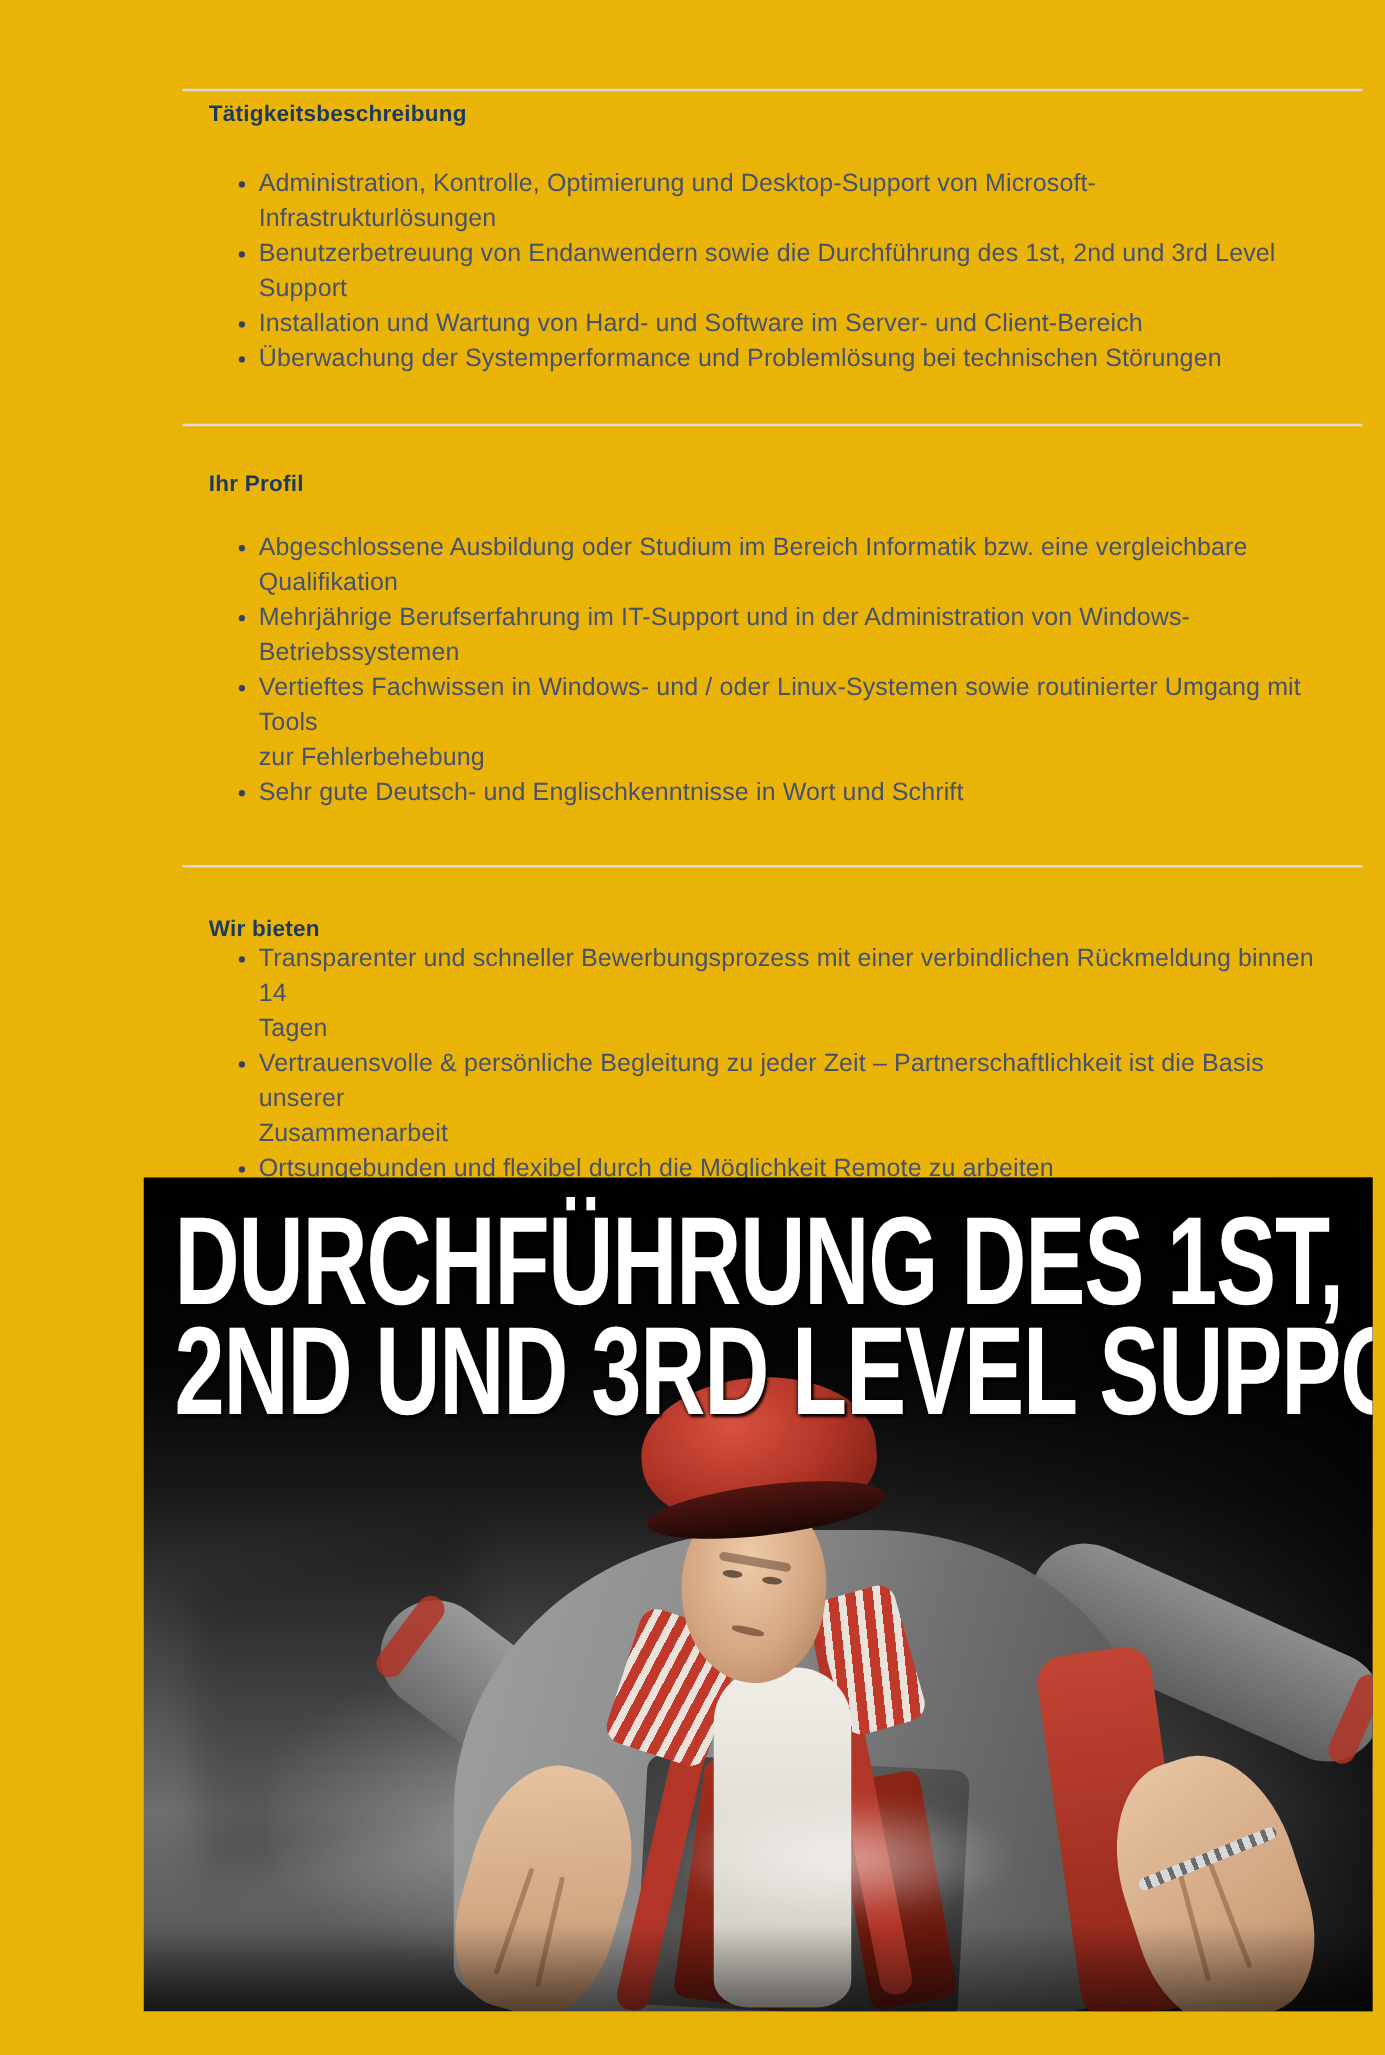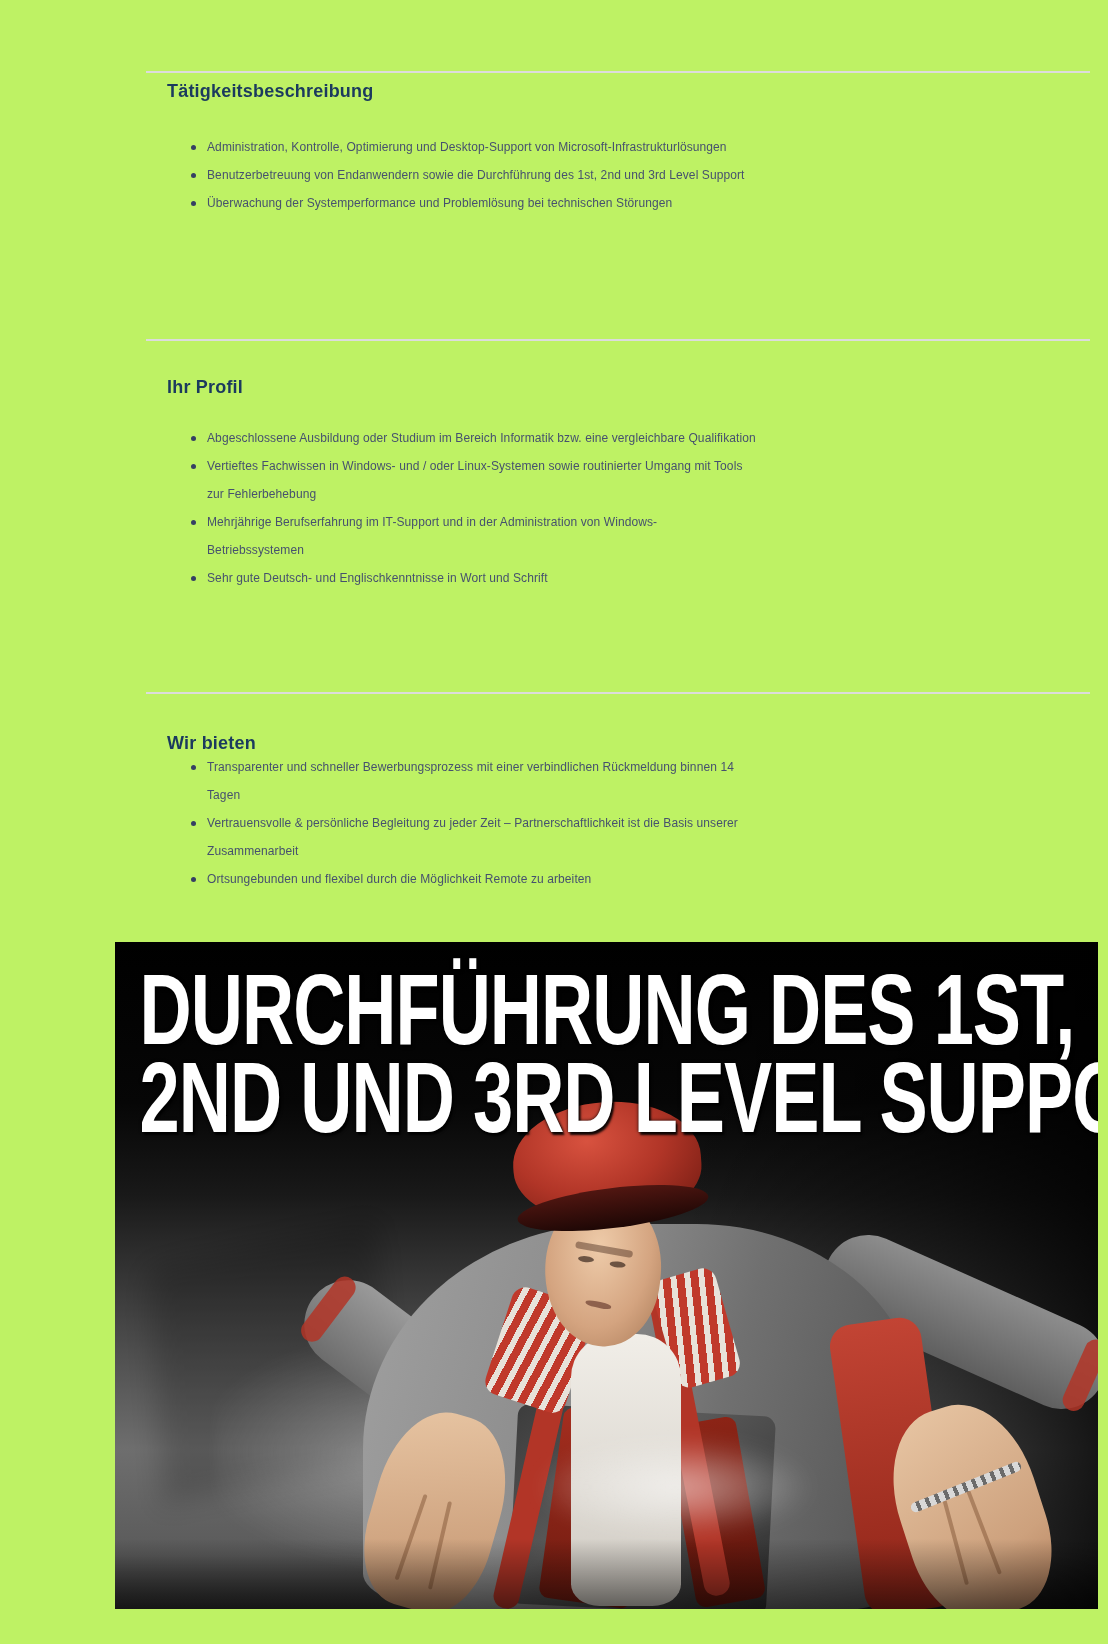--- a/index.html
+++ b/index.html
@@ -1,42 +1,42 @@
 <!DOCTYPE html>
 <html><head>
 <meta charset="utf-8">
 <style>
   * { margin:0; padding:0; box-sizing:border-box; }
   html,body { background:#ffffff; }
   .page {
     position:relative;
     width:1108px; height:1644px;
     margin:0 auto;
-    background:#bef264;
+    background:#eab308;
     overflow:hidden;
     font-family:"Liberation Sans", sans-serif;
   }
 
   
   .divider {
     position:absolute; left:146px; width:944px; height:2px;
     background:#dcdcdc;
   }
   .sec-heading {
     position:absolute; left:167px;
     font-size:18px; font-weight:bold; letter-spacing:.2px;
     color:#1b3a5e;
   }
   ul.bullets {
     position:absolute; left:190px; width:862px;
     list-style:none;
   }
   ul.bullets li {
     position:relative; padding-left:17px;
-    font-size:12px; line-height:28px; letter-spacing:.1px;
+    font-size:20px; line-height:28px; letter-spacing:.1px;
     color:#46516e;
     white-space:pre-line;
   }
   ul.bullets li::before {
     content:""; position:absolute; left:1px; top:12px;
     width:5px; height:5px; border-radius:50%;
     background:#353f63;
   }
 
   
@@ -185,31 +185,32 @@
 </head>
 <body>
 
 <div class="page">
 
   <div class="divider" style="top:71px"></div>
   <div class="sec-heading" style="top:81px">Tätigkeitsbeschreibung</div>
   <ul class="bullets" style="top:133px">
     <li>Administration, Kontrolle, Optimierung und Desktop-Support von Microsoft-Infrastrukturlösungen</li>
     <li>Benutzerbetreuung von Endanwendern sowie die Durchführung des 1st, 2nd und 3rd Level Support</li>
+    <li>Installation und Wartung von Hard- und Software im Server- und Client-Bereich</li>
     <li>Überwachung der Systemperformance und Problemlösung bei technischen Störungen</li>
   </ul>
 
   <div class="divider" style="top:339px"></div>
   <div class="sec-heading" style="top:377px">Ihr Profil</div>
   <ul class="bullets" style="top:424px">
     <li>Abgeschlossene Ausbildung oder Studium im Bereich Informatik bzw. eine vergleichbare Qualifikation</li>
+    <li>Mehrjährige Berufserfahrung im IT-Support und in der Administration von Windows-
+Betriebssystemen</li>
     <li>Vertieftes Fachwissen in Windows- und / oder Linux-Systemen sowie routinierter Umgang mit Tools
 zur Fehlerbehebung</li>
-    <li>Mehrjährige Berufserfahrung im IT-Support und in der Administration von Windows-
-Betriebssystemen</li>
     <li>Sehr gute Deutsch- und Englischkenntnisse in Wort und Schrift</li>
   </ul>
 
   <div class="divider" style="top:692px"></div>
   <div class="sec-heading" style="top:733px">Wir bieten</div>
   <ul class="bullets" style="top:753px">
     <li>Transparenter und schneller Bewerbungsprozess mit einer verbindlichen Rückmeldung binnen 14
 Tagen</li>
     <li>Vertrauensvolle &amp; persönliche Begleitung zu jeder Zeit – Partnerschaftlichkeit ist die Basis unserer
 Zusammenarbeit</li>

